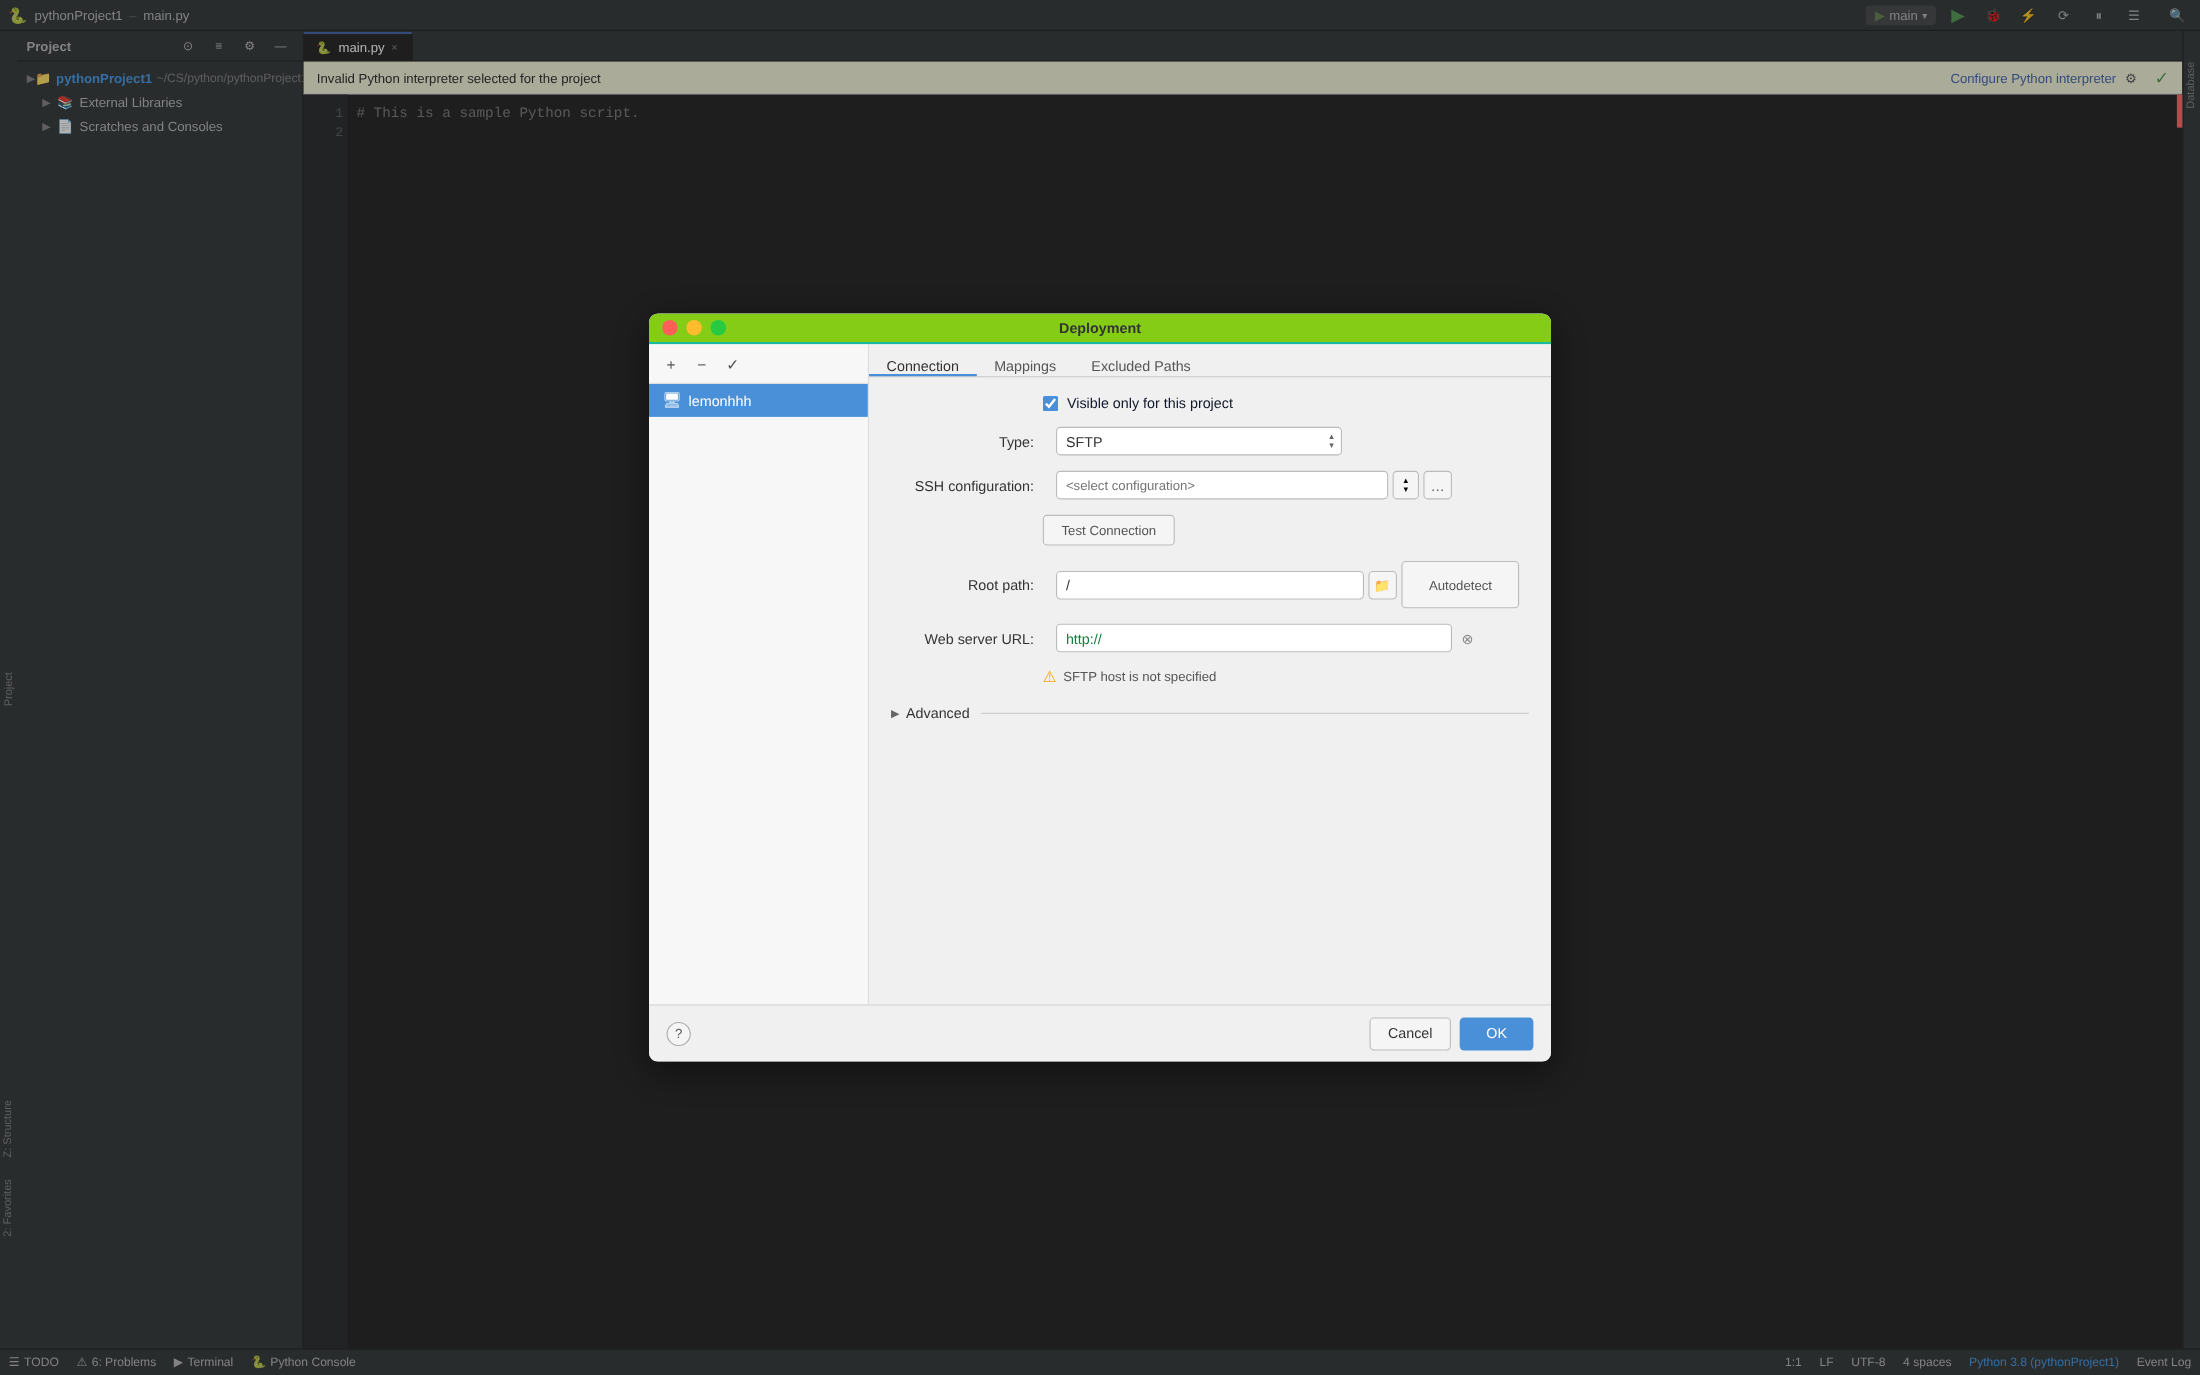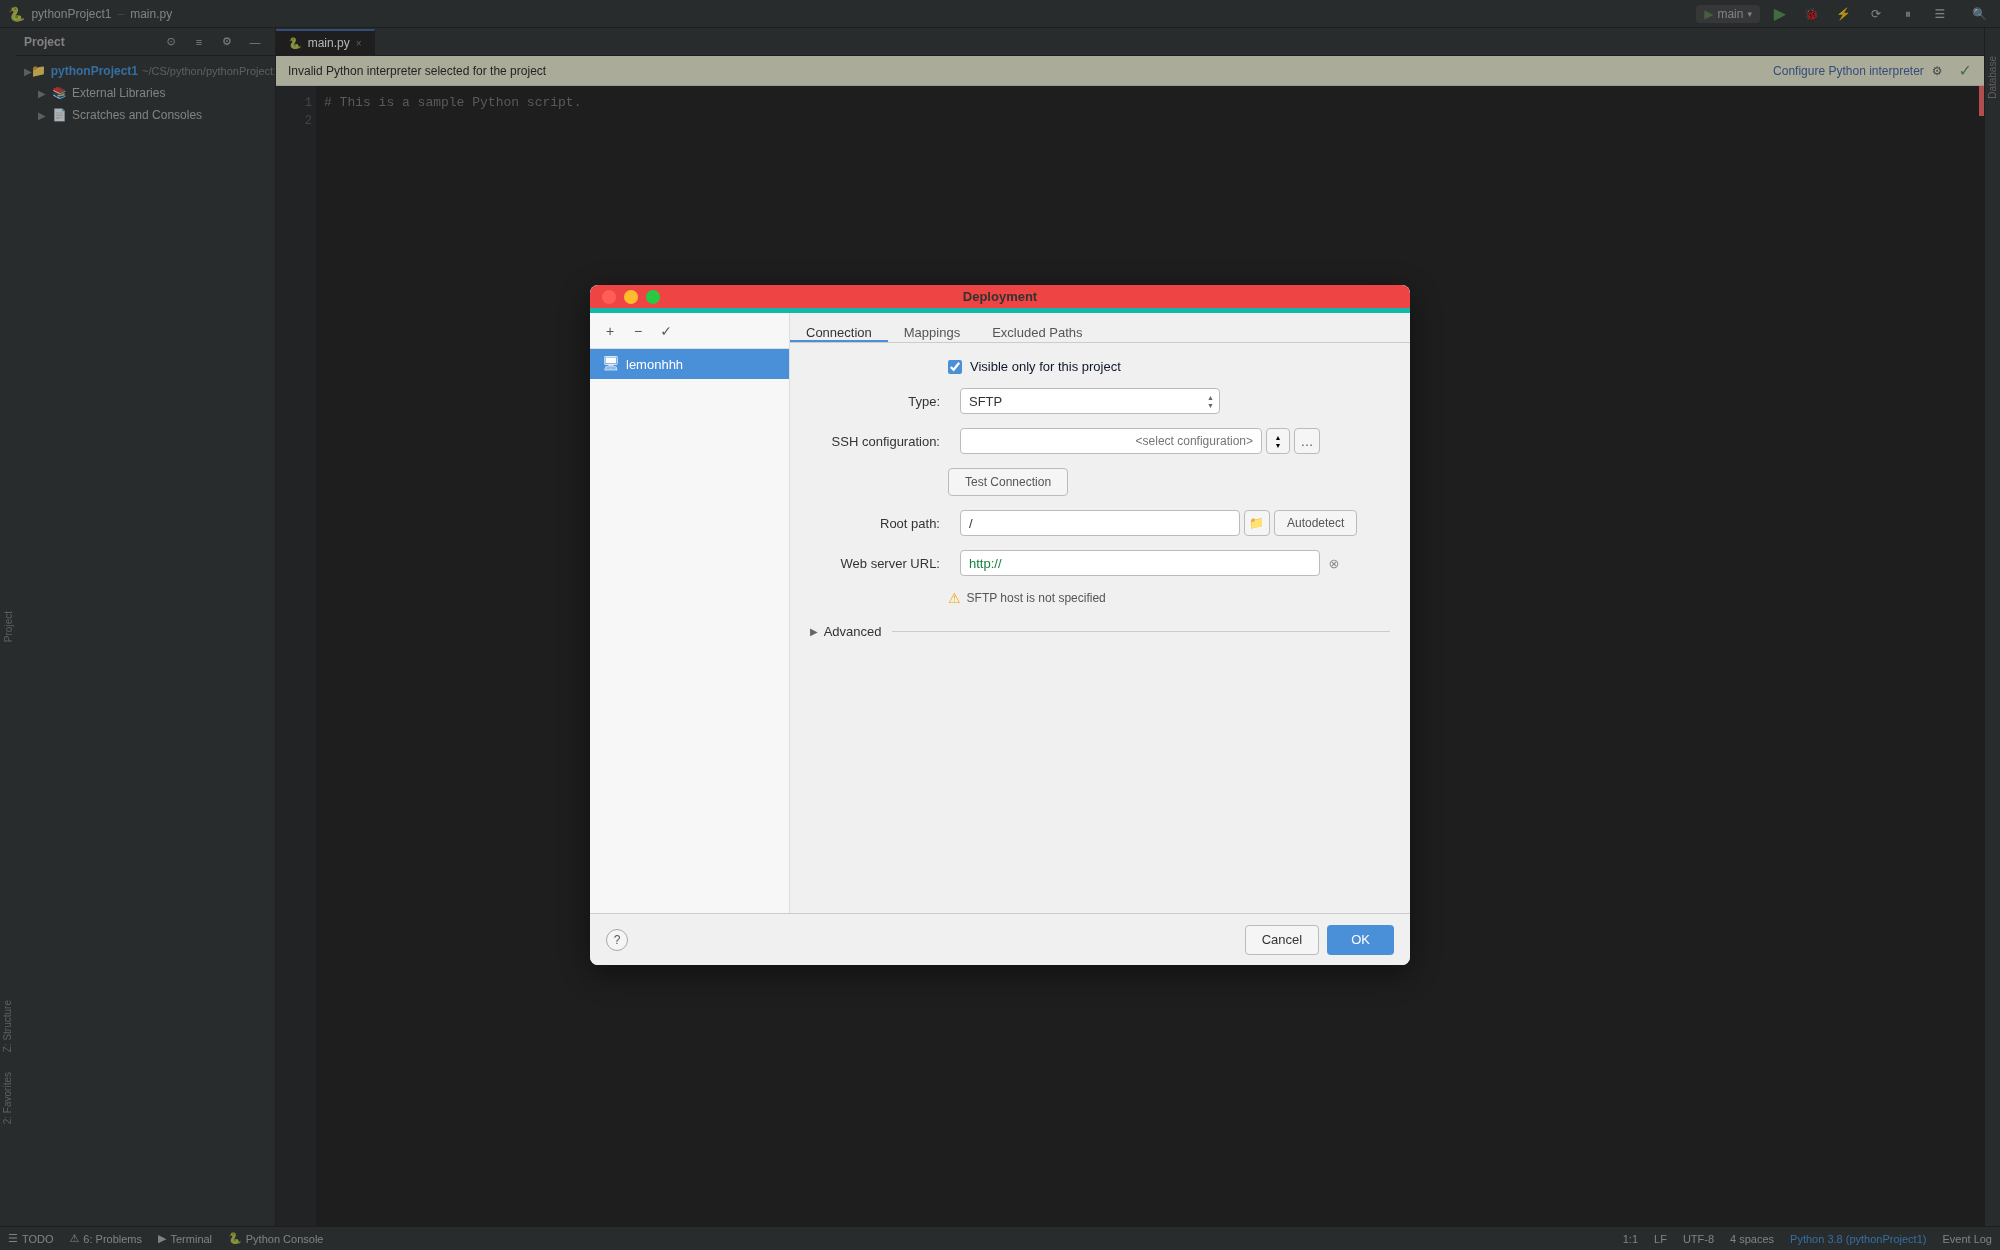--- a/index.html
+++ b/index.html
@@ -63,21 +63,21 @@
     .bottom-bar { height: 24px; background: #3c3f41; display: flex; align-items: center; padding: 0 8px; gap: 16px; border-top: 1px solid #2b2b2b; }
     .bottom-item { display: flex; align-items: center; gap: 4px; font-size: 11px; color: #bbbbbb; cursor: pointer; }
     .bottom-right { margin-left: auto; display: flex; gap: 16px; }
     .bottom-status { font-size: 11px; color: #bbbbbb; }
 
     
     .modal-overlay { position: fixed; top: 0; left: 0; right: 0; bottom: 0; background: rgba(0,0,0,0.3); display: flex; align-items: center; justify-content: center; z-index: 1000; }
     
     
     .dialog { background: #f0f0f0; border-radius: 8px; box-shadow: 0 8px 32px rgba(0,0,0,0.5); width: 820px; overflow: hidden; }
-    .dialog-titlebar { height: 28px; background: #ef4444; display: flex; align-items: center; justify-content: center; position: relative; border-bottom: 5px solid #14b8a6; border-radius: 8px 8px 0 0; }
+    .dialog-titlebar { height: 28px; background: #84cc16; display: flex; align-items: center; justify-content: center; position: relative; border-bottom: 2px solid #14b8a6; border-radius: 8px 8px 0 0; }
     .dialog-title { font-size: 13px; font-weight: 600; color: #333; }
     .window-controls { position: absolute; left: 12px; display: flex; gap: 8px; }
     .wc-btn { width: 14px; height: 14px; border-radius: 50%; cursor: pointer; border: none; }
     .wc-close { background: #ff5f57; }
     .wc-min { background: #ffbd2e; }
     .wc-max { background: #28ca41; }
 
     
     .dialog-body { display: flex; min-height: 600px; }
     
@@ -345,42 +345,42 @@
                   <div class="select-arrow">▼</div>
                 </div>
               </div>
             </div>
           </div>
 
           <div class="form-row">
             <span class="form-label">SSH configuration:</span>
             <div class="form-control">
               <div class="select-wrapper-ssh" style="flex:1; display:flex; align-items:center; gap:4px; max-width:360px;">
-                <input type="text" class="ssh-select" style="flex: 1 1 0%; height: 26px; border: 1px solid rgb(187, 187, 187); border-radius: 4px; padding: 0px 8px; font-size: 12px; color: rgb(153, 153, 153); background: white; text-align: right;" placeholder="&lt;select configuration&gt;">
+                <input type="text" class="ssh-select" style="flex: 1 1 0%; height: 26px; border: 1px solid rgb(187, 187, 187); border-radius: 4px; padding: 0px 8px; font-size: 12px; color: rgb(153, 153, 153); background: white;" placeholder="&lt;select configuration&gt;">
                 <div class="select-spin-btn" style="width:24px; height:26px; border:1px solid #bbb; border-radius:4px; background:#f5f5f5; display:flex; flex-direction:column; align-items:center; justify-content:center; cursor:pointer; gap:1px;">
                   <div style="font-size:7px; line-height:1;">▲</div>
                   <div style="font-size:7px; line-height:1;">▼</div>
                 </div>
                 <button class="ellipsis-btn" style="width:26px; height:26px; border:1px solid #bbb; border-radius:4px; background:#f5f5f5; font-size:13px; cursor:pointer;">…</button>
               </div>
             </div>
           </div>
 
           <div class="form-row test-conn-row" style="padding-left: 138px;">
             <div class="form-control">
               <button class="test-conn-btn">Test Connection</button>
             </div>
           </div>
 
           <div class="form-row">
             <span class="form-label">Root path:</span>
             <div class="form-control" style="gap:4px;">
               <input type="text" class="root-path-input" value="/" style="flex: 1 1 0%; height: 26px; border: 1px solid rgb(187, 187, 187); border-radius: 4px; padding: 0px 8px; font-size: 13px; background: white; max-width: 280px;">
               <button class="folder-btn" style="width:26px; height:26px; border:1px solid #bbb; border-radius:4px; background:#f5f5f5; cursor:pointer; font-size:12px;">📁</button>
-              <button class="autodetect-btn" style="height:26px; padding:0 12px; border:1px solid #bbb; border-radius:4px; background:#f5f5f5; font-size:12px; cursor:pointer;text-align:center;">Autodetect</button>
+              <button class="autodetect-btn" style="height:43px; padding:0 24px; border:1px solid #bbb; border-radius:4px; background:#f5f5f5; font-size:12px; cursor:pointer;text-align:center;">Autodetect</button>
             </div>
           </div>
 
           <div class="form-row">
             <span class="form-label">Web server URL:</span>
             <div class="form-control" style="gap:4px;">
               <input type="text" class="web-url-input" value="http://" style="flex: 1 1 0%; height: 26px; border: 1px solid rgb(187, 187, 187); border-radius: 4px; padding: 0px 8px; font-size: 13px; background: white; max-width: 360px;">
               <button class="clear-btn" style="width:20px; height:20px; background:none; border:none; font-size:13px; cursor:pointer; color:#888;">⊗</button>
             </div>
           </div>

